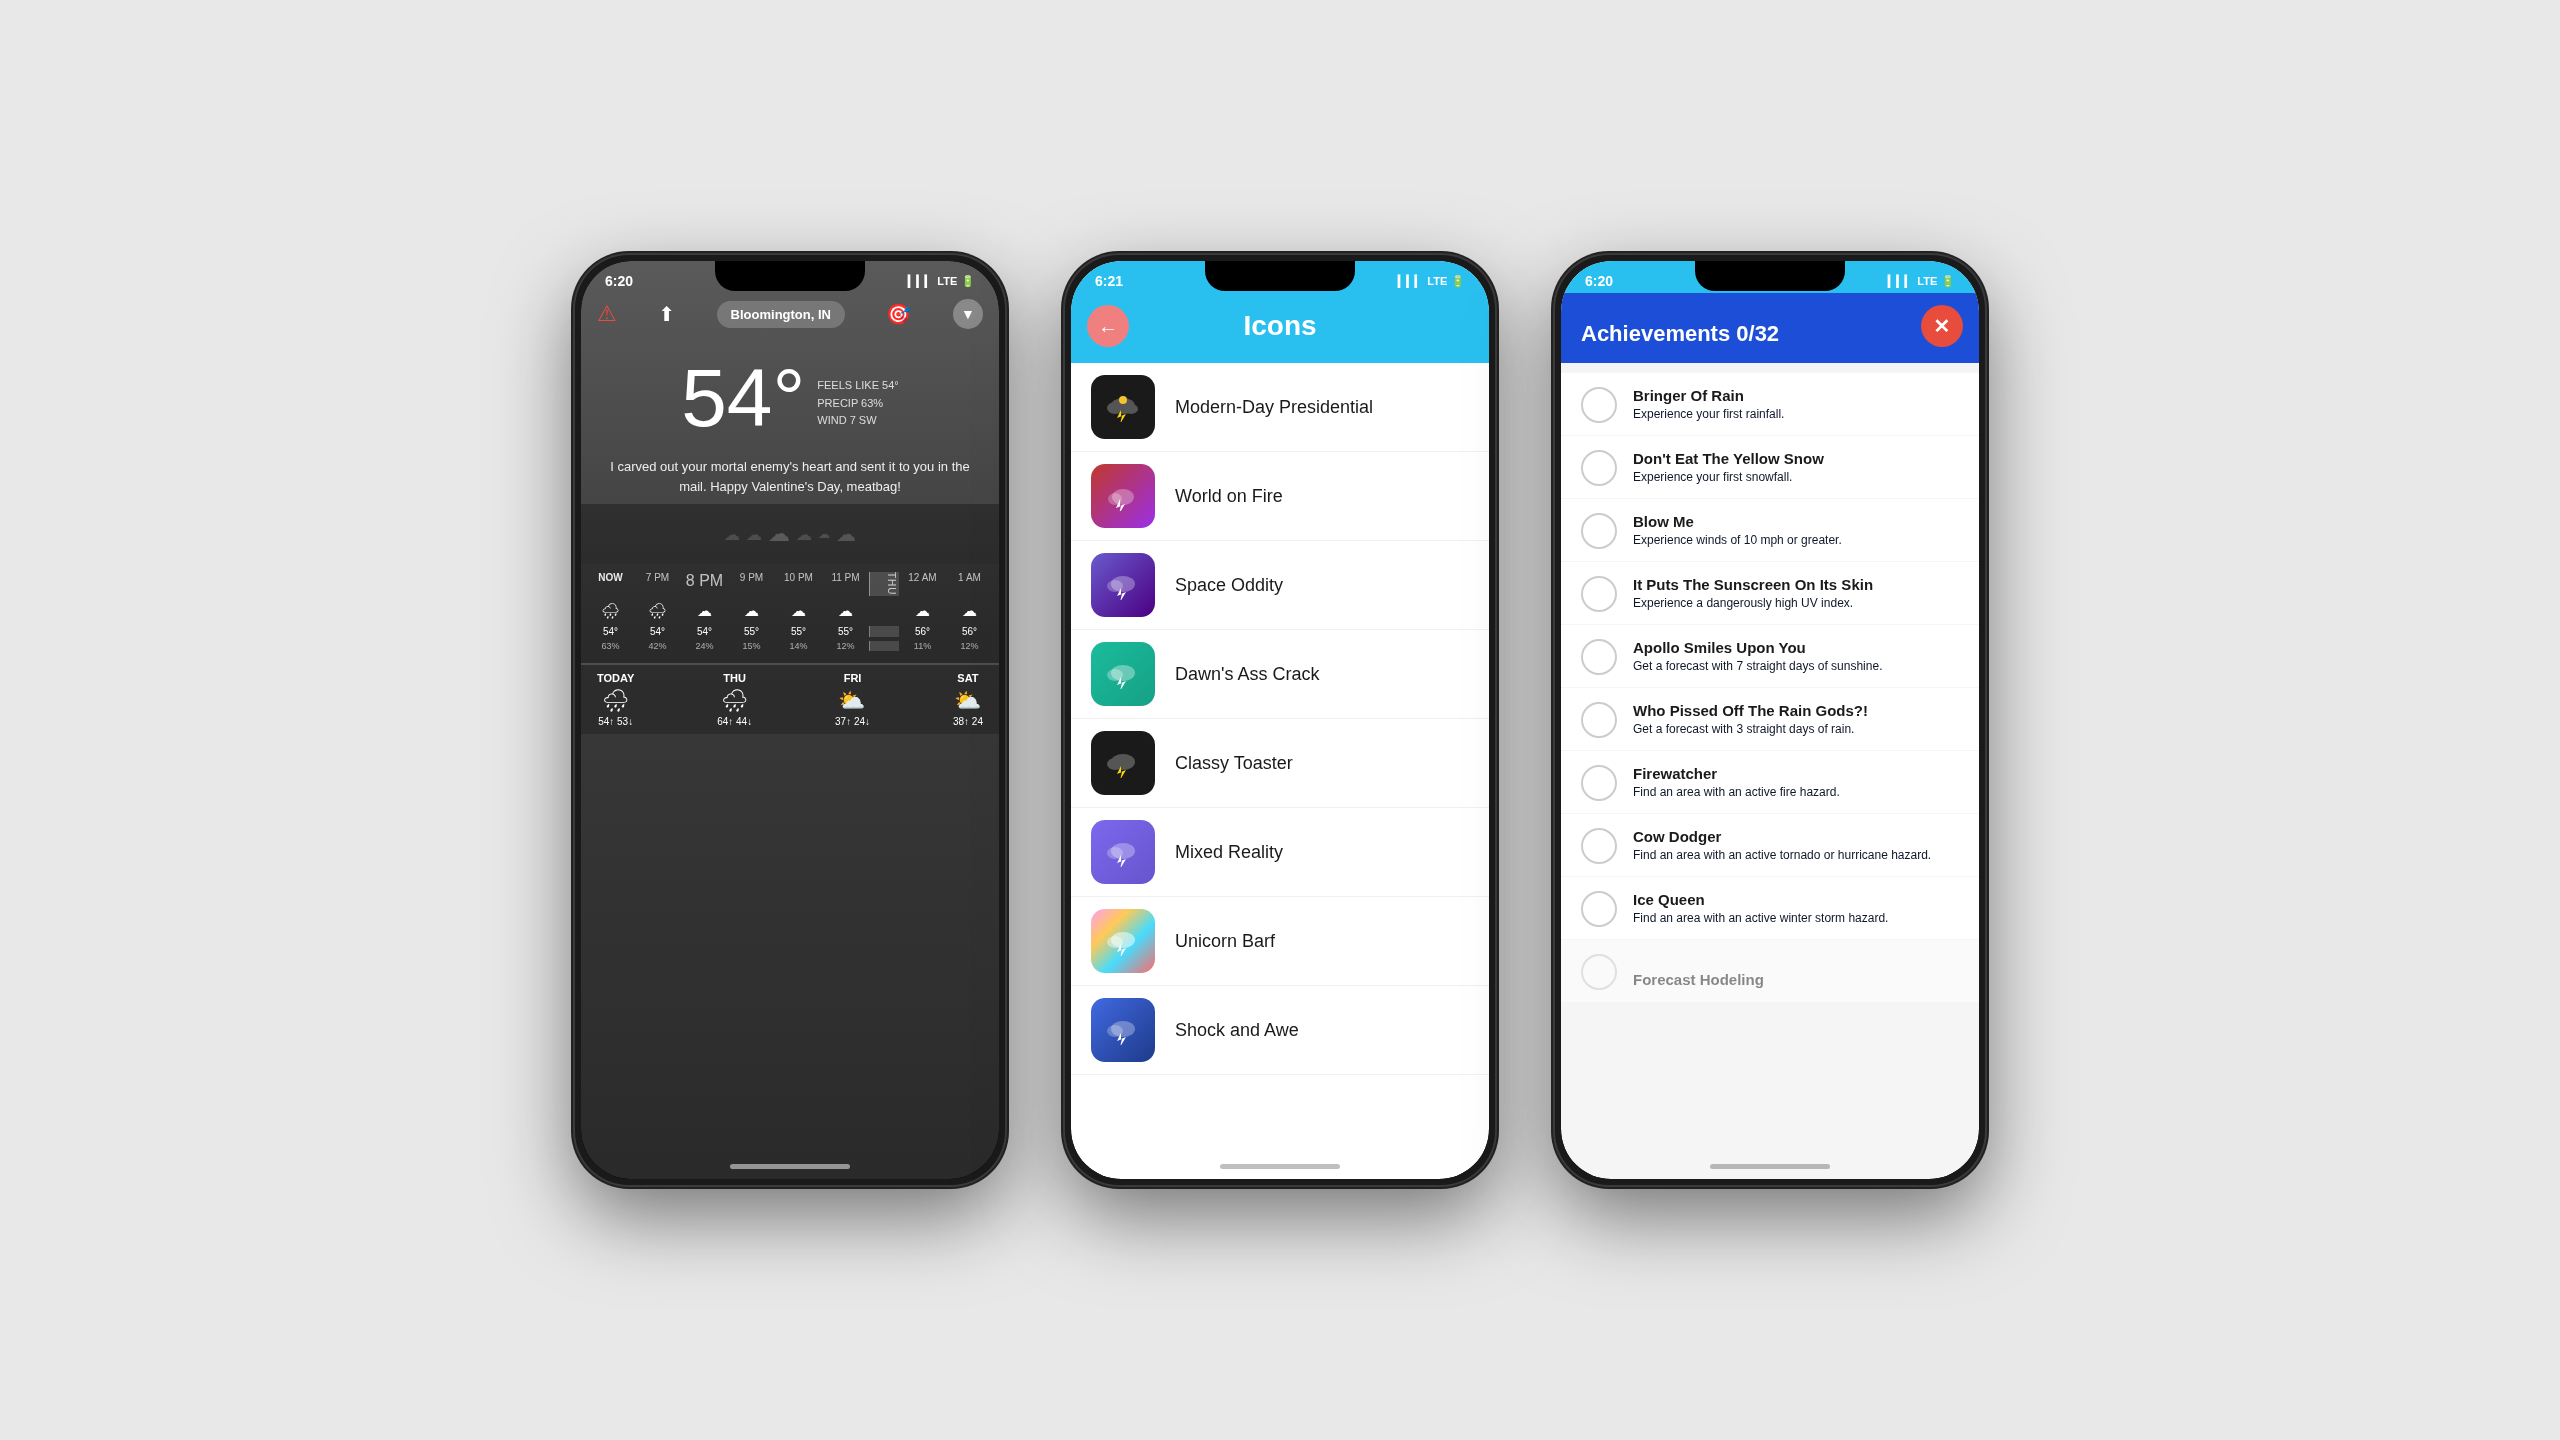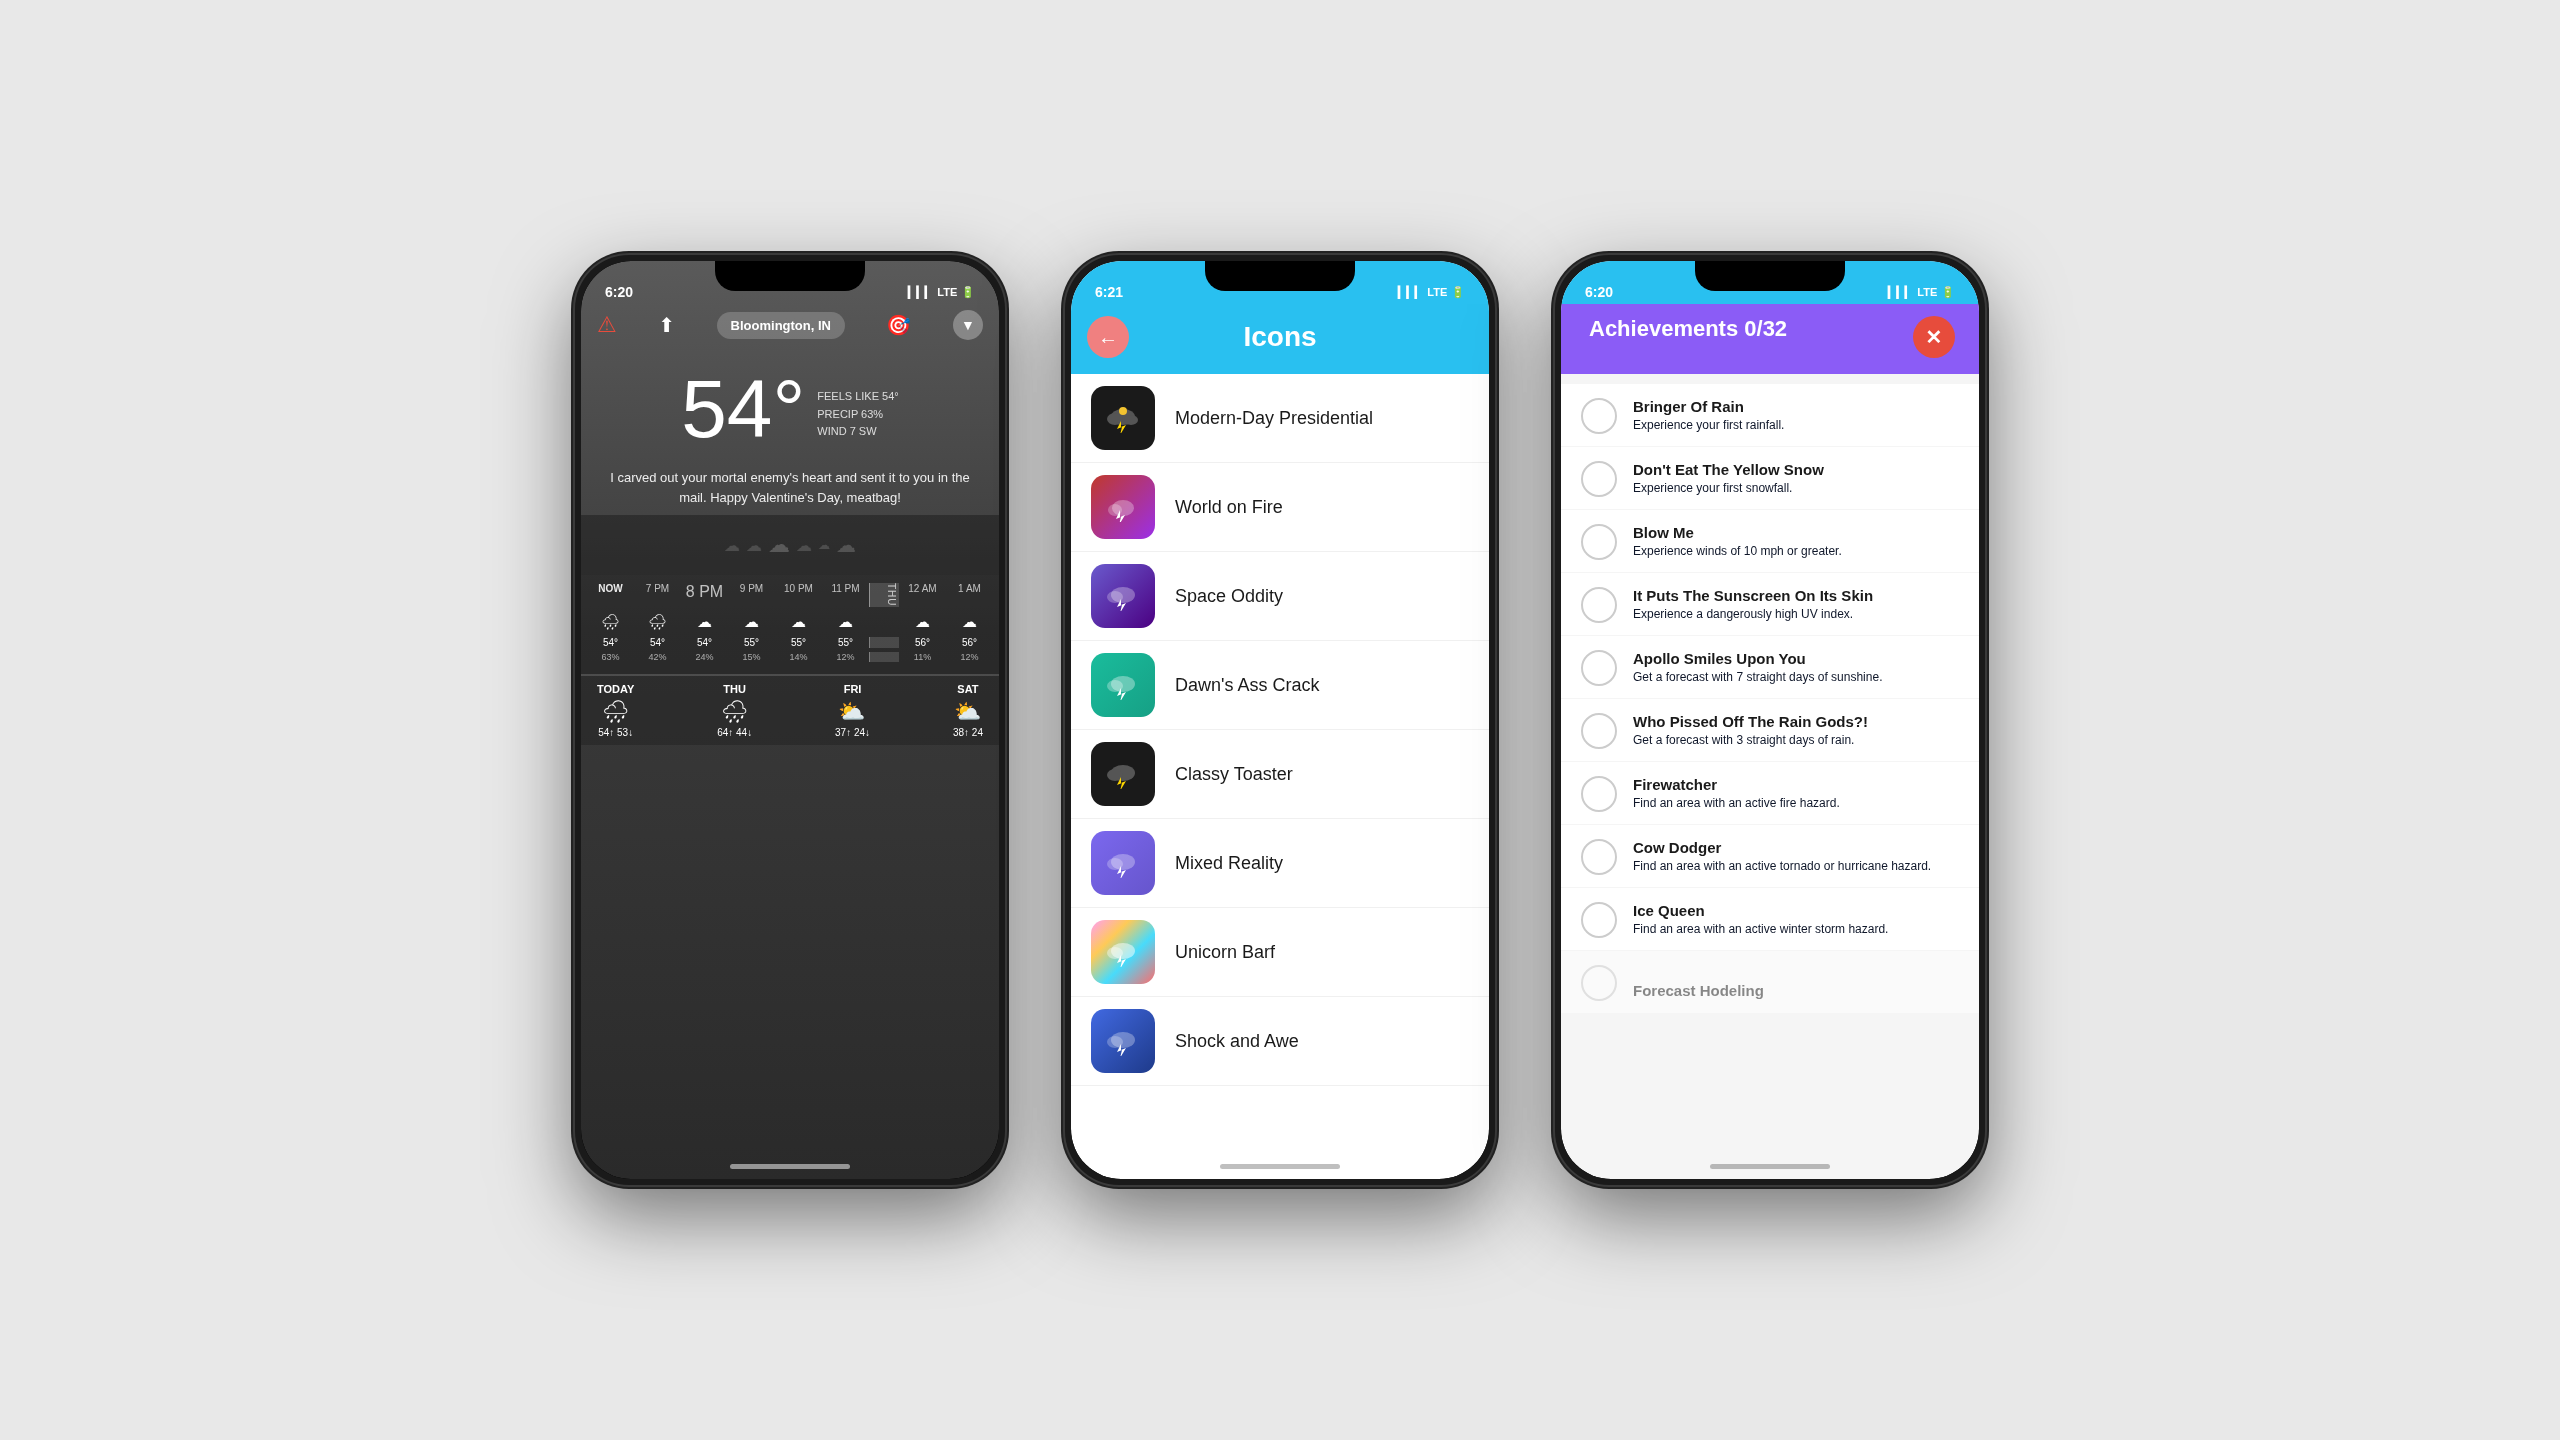--- a/index.html
+++ b/index.html
@@ -47,21 +47,21 @@
       height: 30px;
       background: #000;
       border-radius: 0 0 20px 20px;
       z-index: 100;
     }
     
     .status-bar {
       display: flex;
       justify-content: space-between;
       align-items: center;
-      padding: 23px 24px 4px;
+      padding: 12px 24px 4px;
       font-size: 13px;
       font-weight: 600;
       position: relative;
       z-index: 50;
     }
     .status-bar .time { font-weight: 700; font-size: 14px; }
     .status-bar .icons { display: flex; align-items: center; gap: 4px; font-size: 11px; }
 
     
     .weather-screen {
@@ -212,24 +212,24 @@
     .icon-mixed-reality { background: linear-gradient(135deg, #7b68ee 0%, #6655cc 100%); }
     .icon-unicorn-barf { background: linear-gradient(135deg, #ff9ff3 0%, #feca57 30%, #48dbfb 60%, #ff6b6b 100%); }
     .icon-shock-awe { background: linear-gradient(135deg, #4169e1 0%, #1e3a8a 100%); }
 
     
     .achieve-screen {
       background: #f5f5f5;
       height: 100%;
     }
     .achieve-header {
-      background: #8b5cf6;
-      padding: 12px 24px 16px;
-      display: flex;
-      align-items: flex-start;
+      background: #1d4ed8;
+      padding: 12px 16px 16px;
+      display: flex;
+      align-items: flex-end;
       position: relative;
     }
     .achieve-header .title {
       flex: 1;
       text-align: left;
       font-size: 22px;
       font-weight: 700;
       color: white;
       padding-left: 4px;
     }

